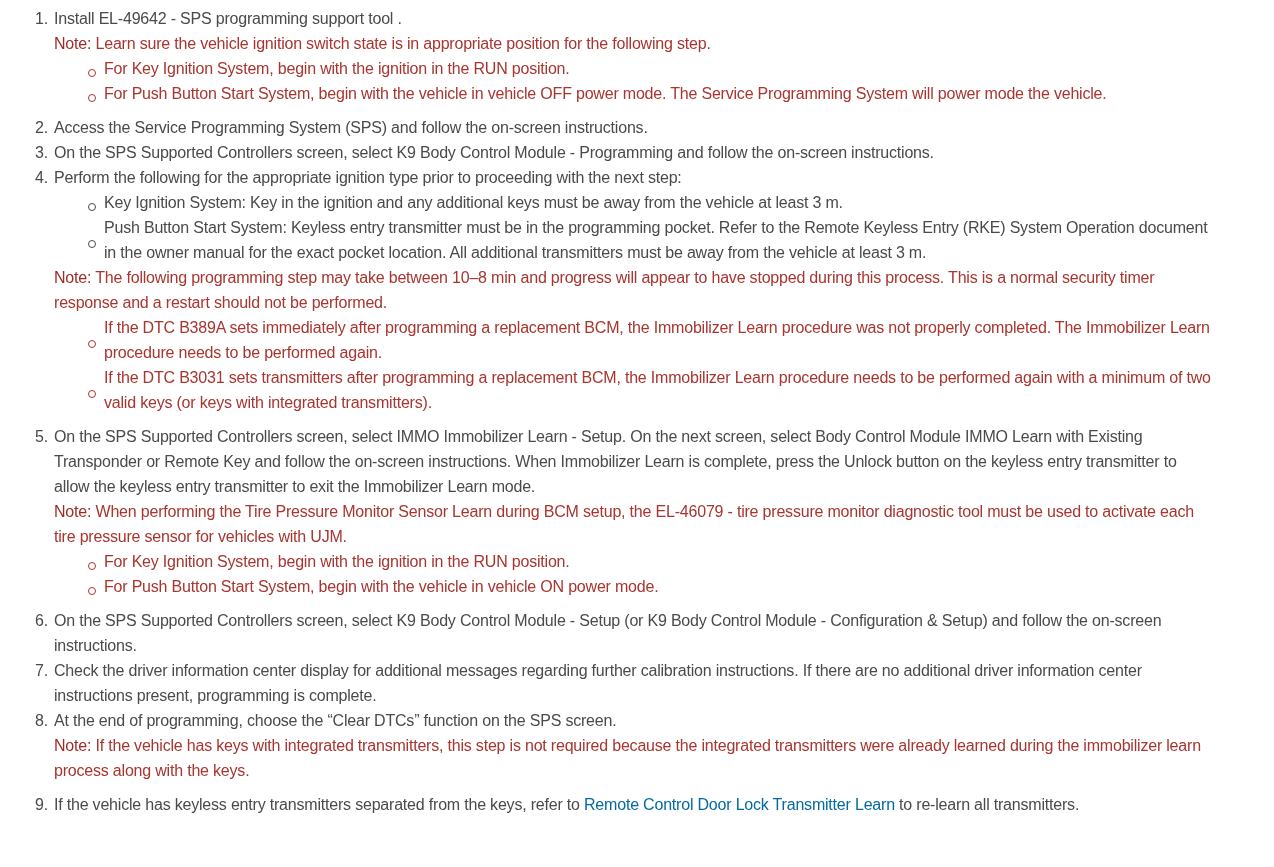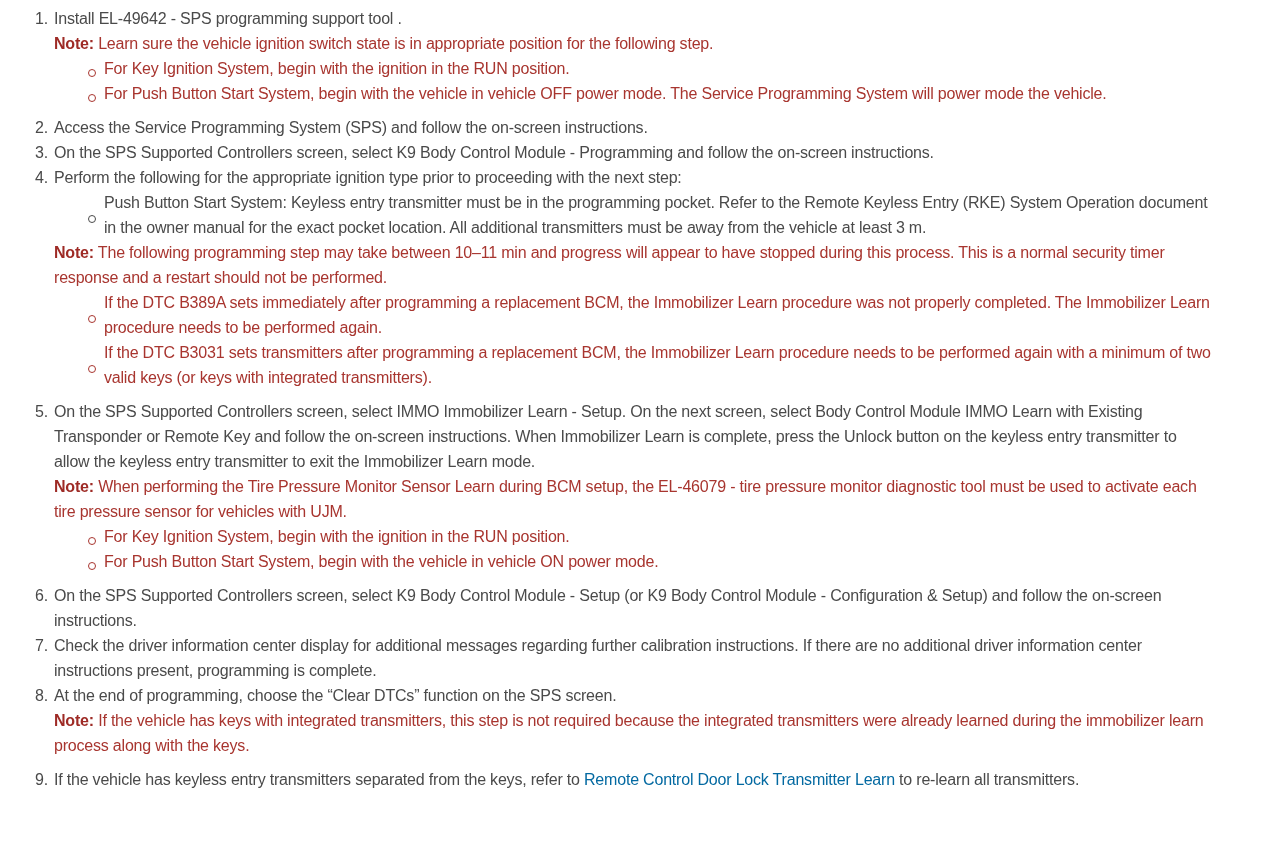--- a/index.html
+++ b/index.html
@@ -14,21 +14,21 @@
     line-height: 25px;
     color: #4a4a4a;
     background: #ffffff;
   }
   ol.steps { list-style: none; margin: 0; padding: 0; }
   li.step { display: flex; align-items: flex-start; }
   li.step.gap { margin-bottom: 9px; }
   .num { flex: none; width: 18px; text-align: right; margin-right: 6px; }
   .content { flex: 1; min-width: 0; }
   .note-block { margin: 0; }
-  .note-label { font-weight: bold; color: #9e2b26; }
+  .note-label { font-weight: normal; color: #9e2b26; }
   .note-text { color: #a8352f; }
   ul.subs { list-style: none; margin: 0; padding: 0 0 0 34px; }
   ul.subs > li { display: flex; align-items: center; }
   .marker {
     flex: none;
     width: 8px; height: 8px;
     box-sizing: border-box;
     border: 1.5px solid currentColor;
     border-radius: 50%;
     margin: 8px 8px 0 0;
@@ -75,24 +75,28 @@
       </div>
     </li>
 
     <li class="step gap">
       <span class="num">4.</span>
       <div class="content">
         <div>Perform the following for the appropriate ignition type prior to proceeding with the next step:</div>
         <ul class="subs plain">
           <li>
               <span class="marker"></span>
+              <span>Key Ignition System: Key in the ignition and any additional keys must be away from the vehicle at least 3 m.</span>
+            </li>
+          <li>
+              <span class="marker"></span>
               <span>Push Button Start System: Keyless entry transmitter must be in the programming pocket. Refer to the Remote Keyless Entry (RKE) System Operation document in the owner manual for the exact pocket location. All additional transmitters must be away from the vehicle at least 3 m.</span>
             </li>
         </ul>
-        <p class="note-block"><span class="note-label">Note:</span> <span class="note-text">The following programming step may take between 10–11 min and progress will appear to have stopped during this process. This is a normal security timer response and a restart should not be performed.</span></p>
+        <p class="note-block"><span class="note-label">Note:</span> <span class="note-text">The following programming step may take between 10–8 min and progress will appear to have stopped during this process. This is a normal security timer response and a restart should not be performed.</span></p>
         <ul class="subs red">
           <li>
               <span class="marker"></span>
               <span>If the DTC B389A sets immediately after programming a replacement BCM, the Immobilizer Learn procedure was not properly completed. The Immobilizer Learn procedure needs to be performed again.</span>
             </li>
           <li>
               <span class="marker"></span>
               <span>If the DTC B3031 sets transmitters after programming a replacement BCM, the Immobilizer Learn procedure needs to be performed again with a minimum of two valid keys (or keys with integrated transmitters).</span>
             </li>
         </ul>

